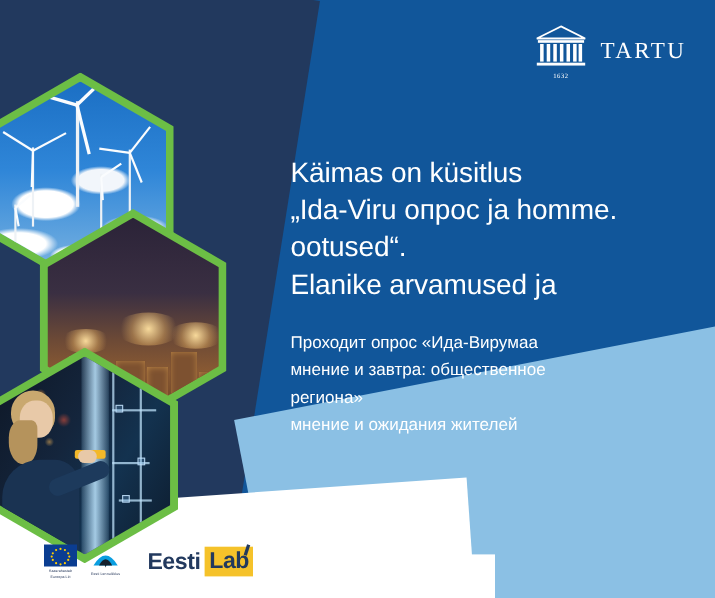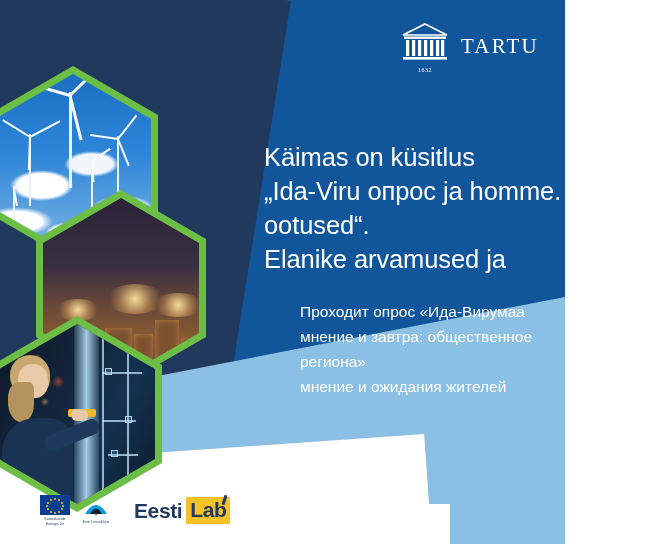--- a/index.html
+++ b/index.html
@@ -4,21 +4,21 @@
 <style>
   * { margin:0; padding:0; box-sizing:border-box; }
   html, body { width:650px; height:544px; }
   body {
     font-family: "Liberation Sans", sans-serif;
     background:#ffffff;
     overflow:hidden;
   }
   .poster {
     position:relative;
-    width:565px;
+    width:650px;
     height:544px;
     overflow:hidden;
     background:#d946ef;
   }
 
   
   .bg-blue {
     position:absolute; inset:0;
     background:#11569a;
   }
@@ -211,21 +211,20 @@
     font-size:25.5px;
     font-weight:normal;
     line-height:1.34;
     letter-spacing:-0.1px;
   }
   .subline {
     color:#ffffff;
     font-size:15.5px;
     line-height:1.62;
     margin-top:22px;
-    margin-left:36px;
   }
 
   
   .footer-logos {
     position:absolute;
     left:40px; bottom:18px;
     display:flex; align-items:center; gap:12px;
   }
   .eu-logo { width:30px; }
   .eu-flag {

